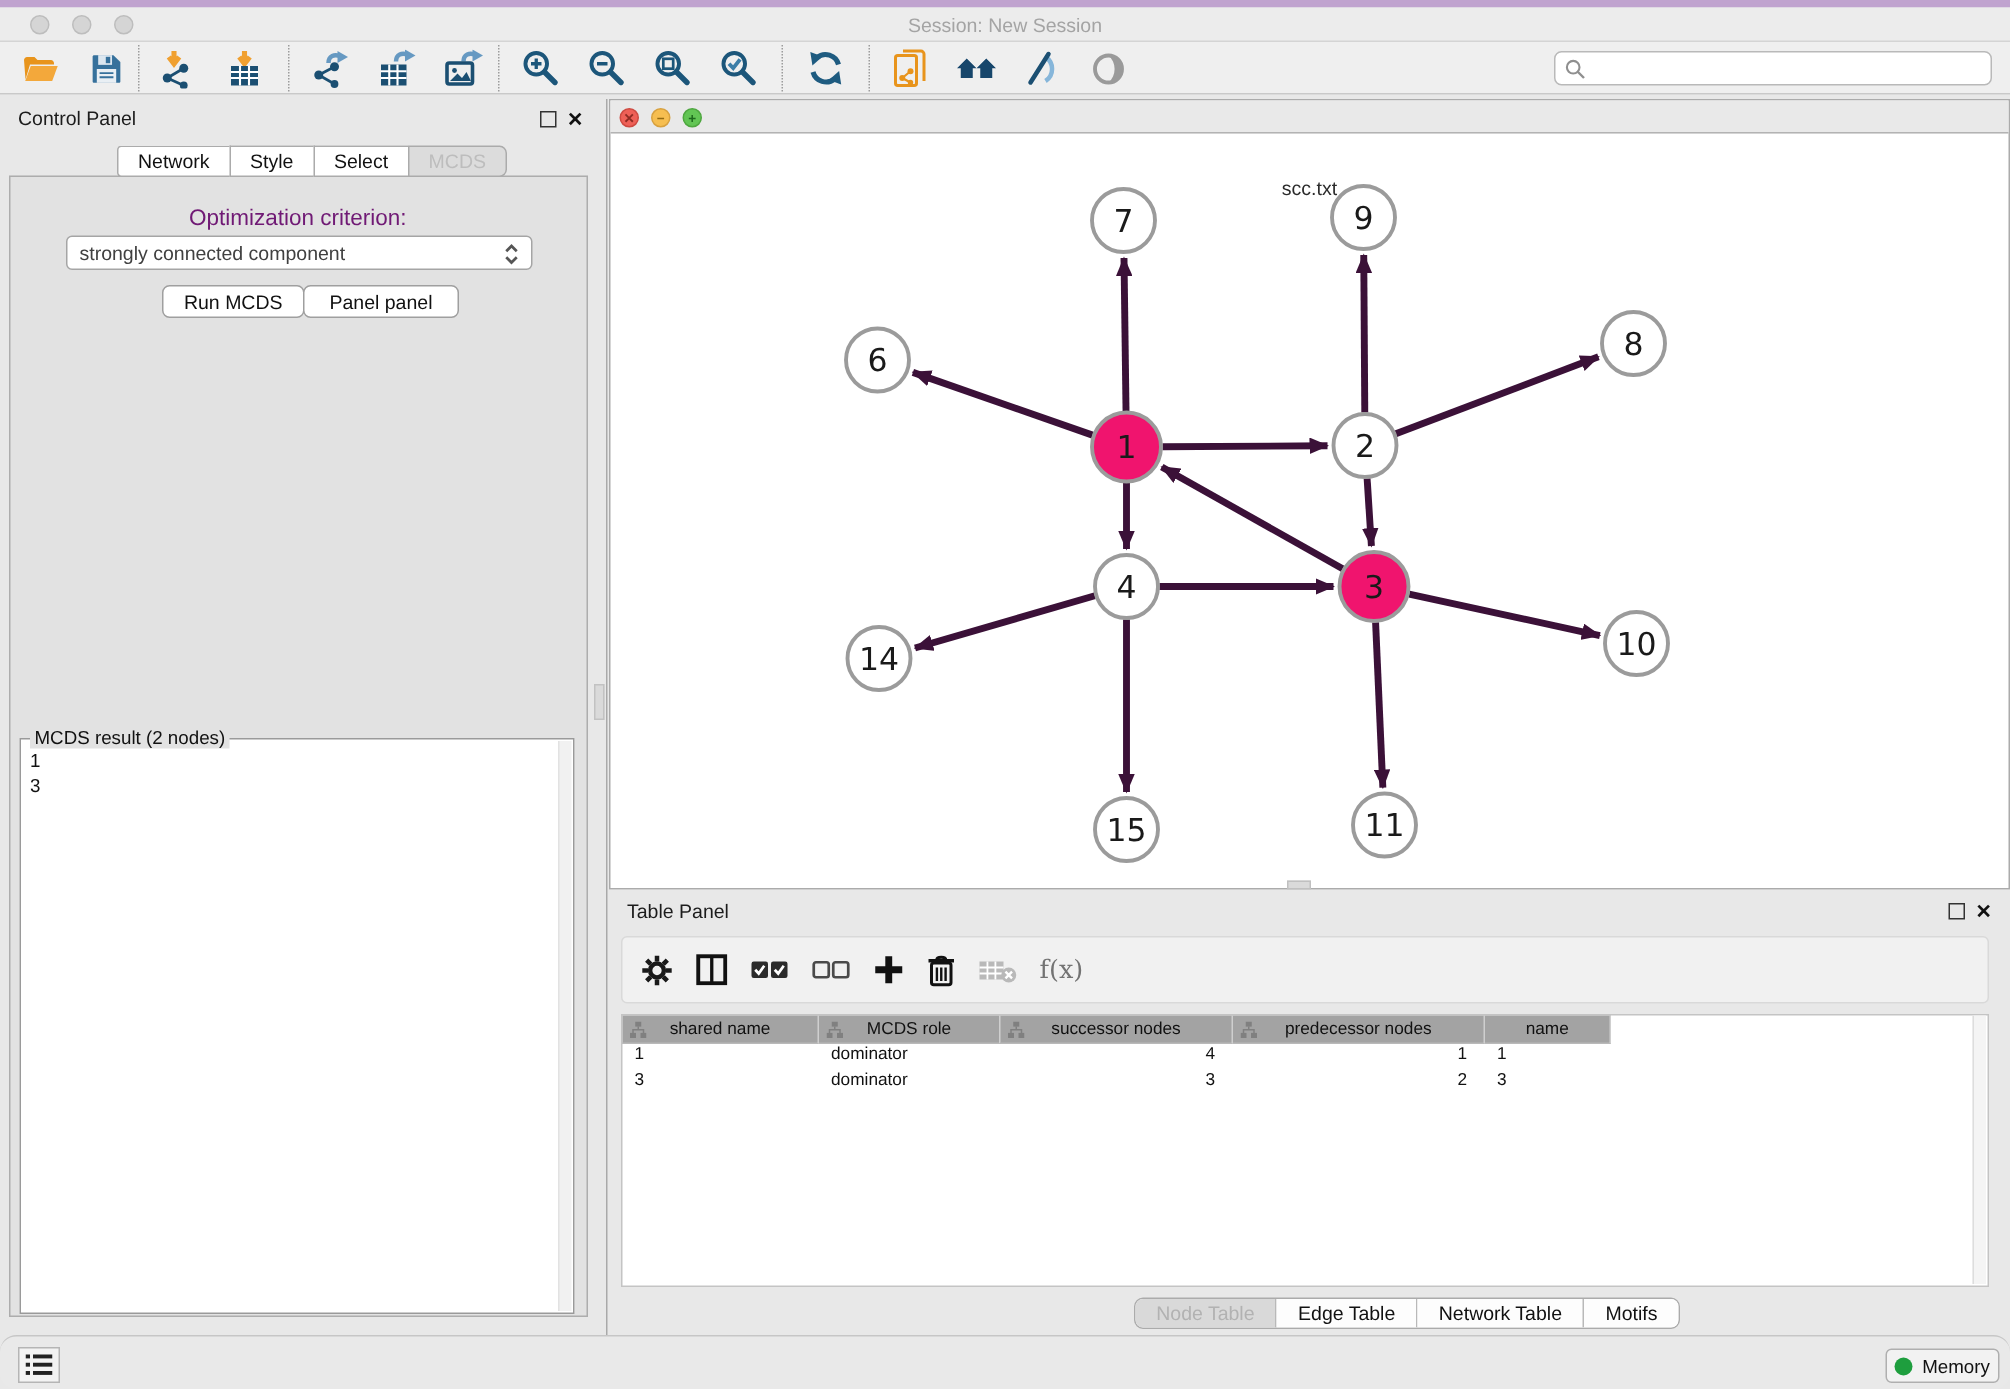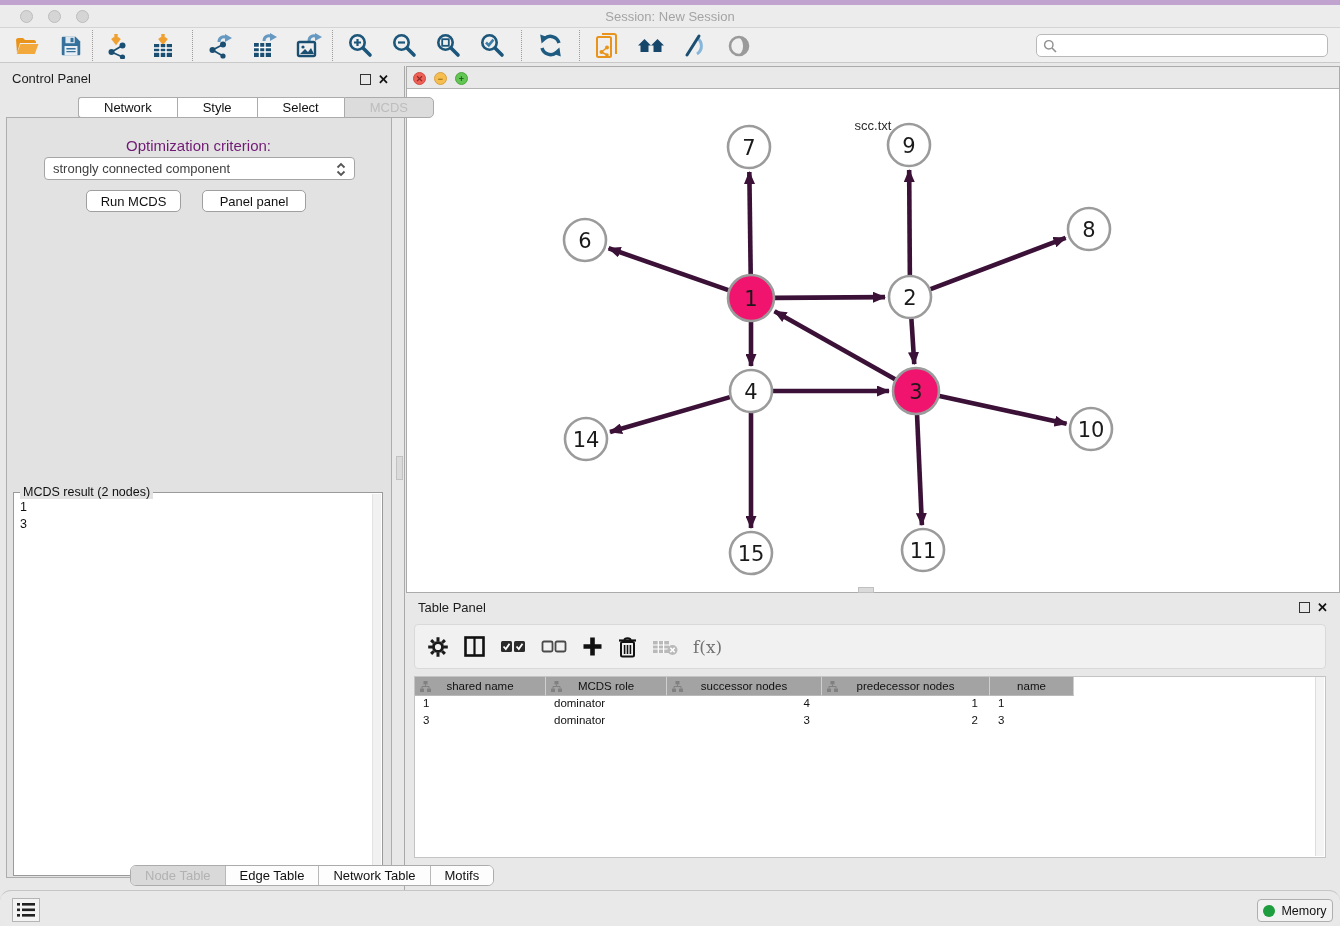--- a/index.html
+++ b/index.html
@@ -28,34 +28,34 @@
                        font-family:"Liberation Sans", sans-serif; }
 
   
   #cp-title { position:absolute; left:12px; top:71px; font-size:13px; color:#1C1C1C; }
   .panel-float { width:11px; height:11px; border:1.6px solid #333; display:inline-block; }
   .panel-close { font-size:13px; font-weight:bold; color:#111; line-height:11px; }
   #cp-float { position:absolute; left:360px; top:74px; }
   #cp-close { position:absolute; left:378px; top:74px; }
   #cp-tabs { position:absolute; left:78px; top:97px; height:21px; display:flex; z-index:3; }
   .cp-tab { height:21px; display:flex; align-items:center; justify-content:center; font-size:13px;
-            background:#FFFFFF; border:1px solid #ABABAB; border-right:none; padding:0 25px; color:#111; }
+            background:#FFFFFF; border:1px solid #ABABAB; border-right:none; padding:0 13px; color:#111; }
   .cp-tab:last-child { border-right:1px solid #ABABAB; border-radius:0 5px 5px 0; }
   .cp-tab:first-child { border-radius:3px 0 0 3px; }
   .cp-tab.active { background:#DCDCDC; color:#BDBDBD; }
   #cp-box { position:absolute; left:6px; top:117px; width:386px; height:761px; background:#E2E2E2;
             border:1px solid #ADADAD; }
   #opt-label { position:absolute; left:0; top:137px; width:397px; text-align:center; font-size:15px; color:#701a75; }
   #criterion { position:absolute; left:44px; top:157px; width:311px; height:23px; background:#FFFFFF;
                border:1px solid #A5A5A5; border-radius:4px; font-size:13px; color:#404040;
                display:flex; align-items:center; padding:0 8px; }
   #criterion .chev { position:absolute; right:6px; top:3px; }
   .btn { position:absolute; height:22px; background:#FFFFFF; border:1px solid #9F9F9F; border-radius:5px;
          font-size:13px; color:#111; display:flex; align-items:center; justify-content:center; }
-  #run-btn { left:86px; top:190px; width:95px; }
+  #run-btn { left:108px; top:190px; width:95px; }
   #closep-btn { left:202px; top:190px; width:104px; }
   #result-fs { position:absolute; left:13px; top:492px; width:370px; height:384px;
                border:1px solid #9A9A9A; background:#FFFFFF; }
   #result-legend { position:absolute; left:6px; top:-8px; background:#E2E2E2; padding:0 3px;
                    font-size:12.5px; color:#111; white-space:nowrap; }
   #result-text { position:absolute; left:0; top:2px; right:10px; bottom:2px; padding:4px 6px;
                  font-size:12.5px; color:#111; line-height:17px; }
   #result-scroll { position:absolute; right:1px; top:1px; width:9px; bottom:1px; background:#F1F1F1;
                    border-left:1px solid #E2E2E2; }
 
@@ -89,21 +89,21 @@
               border:1px solid #C4C4C4; }
   #tp-header { display:flex; height:19px; }
   .th { position:relative; background:#a3a3a3; border-right:1px solid #CFCFCF; border-bottom:1px solid #B9B9B9;
         font-size:11.5px; color:#111; display:flex; align-items:center; justify-content:center; }
   .th .tree-ico { position:absolute; left:5px; top:4px; }
   .tr { display:flex; height:16.5px; font-size:11.5px; color:#111; }
   .td { padding:1px 8px; white-space:nowrap; overflow:hidden; }
   .td.num { text-align:right; padding-right:12px; }
   #tp-scroll { position:absolute; right:1px; top:0; width:9px; bottom:1px; background:#F4F4F4;
                border-left:1px solid #DDDDDD; }
-  #tp-tabs { position:absolute; left:0; top:865px; width:1120px; height:21px; display:flex; justify-content:flex-start; }
+  #tp-tabs { position:absolute; left:0; top:865px; width:1120px; height:21px; display:flex; justify-content:flex-end; }
   #tp-tabs-inner { display:flex; height:21px; border:1px solid #ABABAB; border-radius:6px; overflow:hidden;
                    background:#FFFFFF; margin-left:130px; }
   .tp-tab { height:100%; display:flex; align-items:center; justify-content:center; font-size:13px;
             padding:0 14px; color:#111; background:#FDFDFD; border-right:1px solid #B9B9B9; }
   .tp-tab:last-child { border-right:none; }
   .tp-tab.active { background:#D9D9D9; color:#B2B2B2; }
 
   
   #statusbar { position:absolute; left:0; top:890px; width:1340px; height:36px; background:#E9E9E9;
                border-top:1px solid #C6C6C6;border-radius:11px; }

